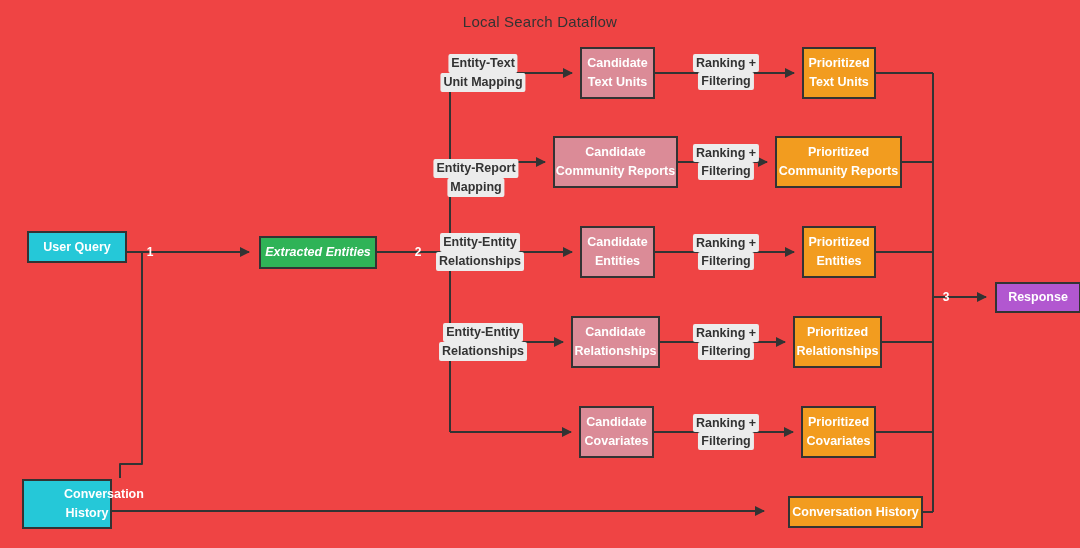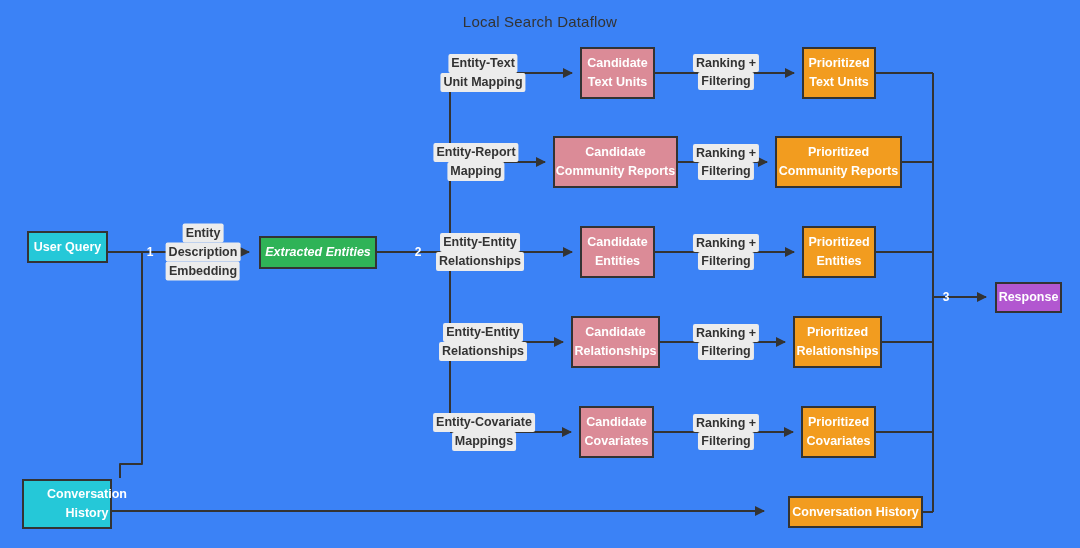--- a/index.html
+++ b/index.html
@@ -1,33 +1,33 @@
 <!DOCTYPE html>
 <html><head>
 <meta charset="utf-8">
 <style>
   html,body{margin:0;padding:0;}
   body{font-family:"Liberation Sans",sans-serif;}
   #canvas{position:relative;width:1080px;height:548px;background:#f5f5f5;overflow:hidden;}
   #wires{position:absolute;left:0;top:0;width:1080px;height:548px;}
   .title{position:absolute;left:0;top:13px;width:1080px;text-align:center;
          font-size:15px;color:#333;letter-spacing:.2px;}
-  .node{position:absolute;display:flex;flex-direction:column;align-items:center;justify-content:center;
+  .node{position:absolute;display:flex;flex-direction:column;justify-content:center;
         box-sizing:border-box;border:2px solid #333;color:#fff;font-weight:bold;font-size:12.5px;
         line-height:19px;text-align:center;white-space:nowrap;}
   .edge-label{position:absolute;transform:translate(-50%,-50%);display:flex;flex-direction:column;
         align-items:center;font-weight:bold;font-size:12.5px;color:#333;line-height:19px;text-align:center;}
   .edge-label span{background:#ececec;padding:0 3px;border-radius:2px;white-space:nowrap;}
   .edge-label.tight{line-height:18px;align-items:center;}
   .num-label{position:absolute;transform:translate(-50%,-50%);color:#fff;font-weight:bold;font-size:12px;}
 </style>
 </head>
 <body>
 
-<div id="canvas" style="background: #3b82f6;">
+<div id="canvas" style="background: #ef4444;">
 
   <svg id="wires" width="1080" height="548" viewBox="0 0 1080 548" fill="none">
     <defs>
       <marker id="arrow" viewBox="0 0 10 10" refX="9" refY="5" markerUnits="userSpaceOnUse" markerWidth="10" markerHeight="10" orient="auto">
         <path d="M0,0 L10,5 L0,10 z" fill="#333"></path>
       </marker>
     </defs>
     <g stroke="#333" stroke-width="2" stroke-linejoin="round">
       <path d="M108,252 H249" marker-end="url(#arrow)"></path>
       <path d="M120,478 V464 H142 V253"></path>
@@ -49,21 +49,21 @@
       <path d="M876,432 H933"></path>
       <path d="M907,512 H933"></path>
       <path d="M933,73 V512"></path>
       <path d="M933,297 H986" marker-end="url(#arrow)"></path>
       <path d="M112,511 H764" marker-end="url(#arrow)"></path>
     </g>
   </svg>
 
   <div class="title">Local Search Dataflow</div>
 
-  <div class="node" style="left: 27px; top: 231px; width: 81px; height: 32px; background: rgb(37, 200, 216);">
+  <div class="node" style="left: 27px; top: 231px; width: 100px; height: 32px; background: rgb(37, 200, 216);">
     <span>User Query</span>
   </div>
   <div class="node" style="left: 22px; top: 479px; width: 90px; height: 50px; background: rgb(37, 200, 216); padding-left: 40px;">
     <span>Conversation</span>
     <span>History</span>
   </div>
 
   <div class="node" style="left: 259px; top: 236px; width: 118px; height: 33px; background: rgb(47, 179, 87); font-style: italic;">
     <span>Extracted Entities</span>
   </div>
@@ -107,49 +107,40 @@
   </div>
   <div class="node" style="left: 801px; top: 406px; width: 75px; height: 52px; background: rgb(242, 156, 31);">
     <span>Prioritized</span>
     <span>Covariates</span>
   </div>
 
   <div class="node" style="left: 788px; top: 496px; width: 135px; height: 32px; background: rgb(242, 156, 31);">
     <span>Conversation History</span>
   </div>
 
-  <div class="node" style="left: 995px; top: 282px; width: 67px; height: 31px; background: rgb(178, 87, 208);">
+  <div class="node" style="left: 995px; top: 282px; width: 86px; height: 31px; background: rgb(178, 87, 208);">
     <span>Response</span>
   </div>
 
-  <div class="edge-label" style="left:203px;top:252px">
-    <span>Entity</span>
-    <span>Description</span>
-    <span>Embedding</span>
-  </div>
 
   <div class="edge-label" style="left:483px;top:73px">
     <span>Entity-Text</span>
     <span>Unit Mapping</span>
   </div>
-  <div class="edge-label" style="left:476px;top:162px">
+  <div class="edge-label" style="left:476px;top:178px">
     <span>Entity-Report</span>
     <span>Mapping</span>
   </div>
   <div class="edge-label" style="left:480px;top:252px">
     <span>Entity-Entity</span>
     <span>Relationships</span>
   </div>
   <div class="edge-label" style="left:483px;top:342px">
     <span>Entity-Entity</span>
     <span>Relationships</span>
-  </div>
-  <div class="edge-label" style="left:484px;top:432px">
-    <span>Entity-Covariate</span>
-    <span>Mappings</span>
   </div>
 
   <div class="edge-label tight" style="left:726px;top:72px">
     <span>Ranking +</span>
     <span>Filtering</span>
   </div>
   <div class="edge-label tight" style="left:726px;top:162px">
     <span>Ranking +</span>
     <span>Filtering</span>
   </div>

